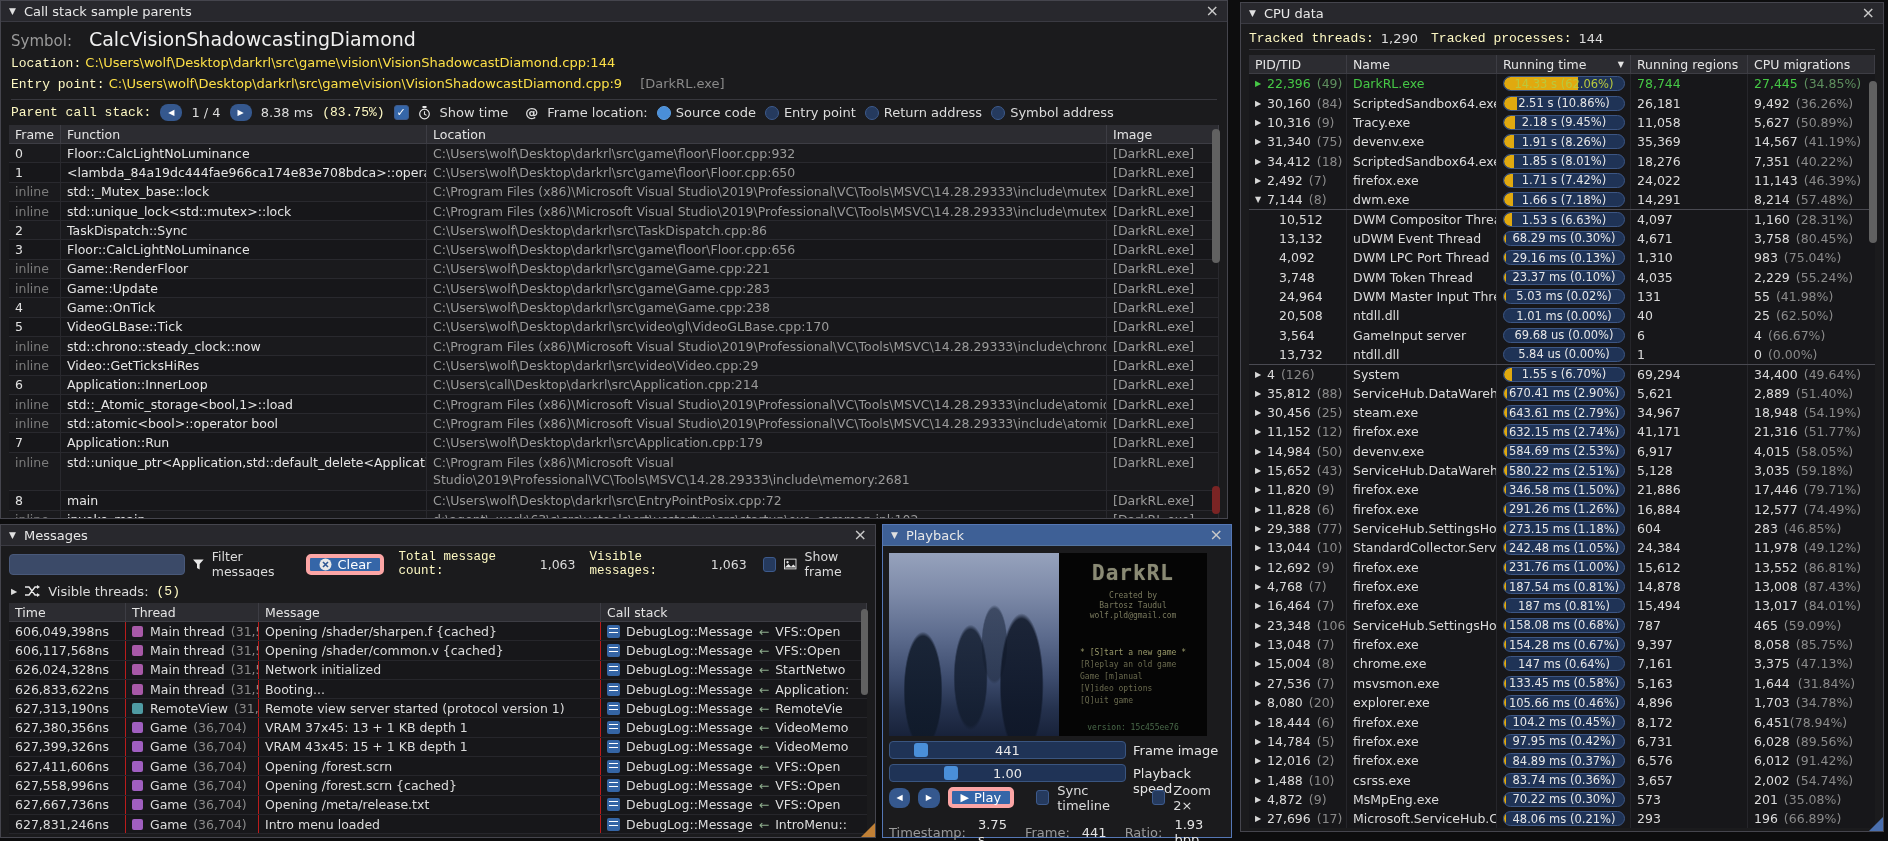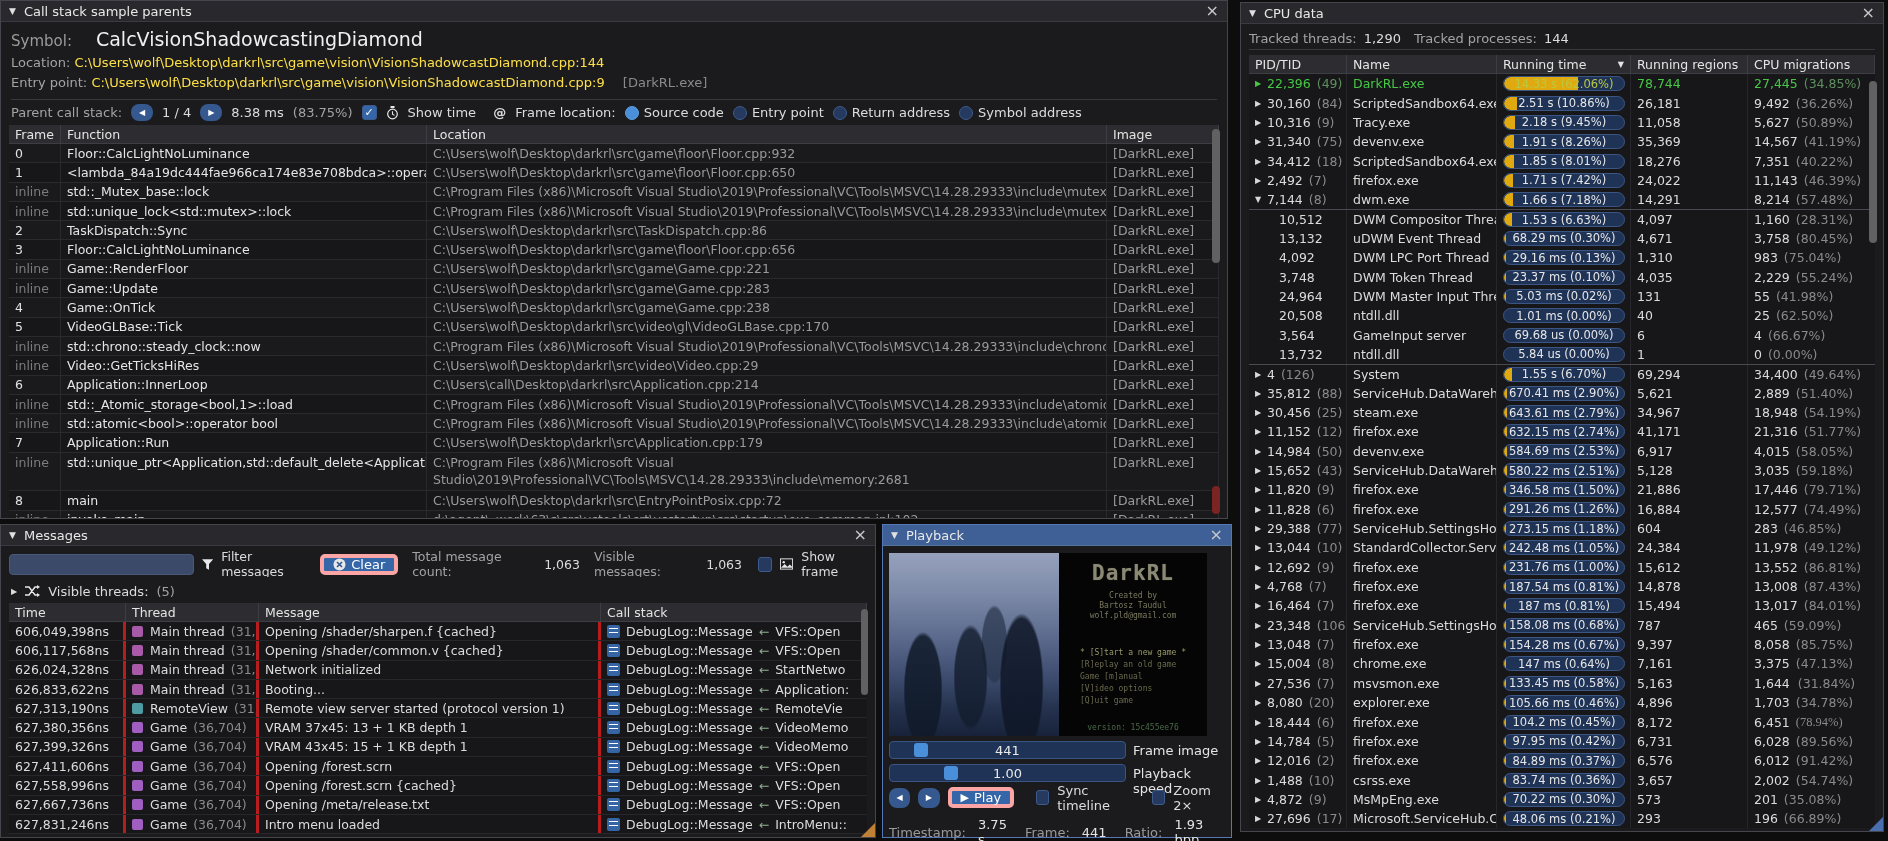--- a/index.html
+++ b/index.html
@@ -5,24 +5,24 @@
   html,body{margin:0;padding:0;background:#0a0a0a;}
   *{box-sizing:border-box;}
   .screen{position:relative;width:1888px;height:841px;overflow:hidden;background:#0d0d0e;
     font-family:"DejaVu Sans","Liberation Sans",sans-serif;color:#dcdcdc;font-size:12.5px;}
   .panel{position:absolute;background:#1b1b1d;border:1px solid #45454d;}
   .titlebar{position:absolute;left:0;top:0;right:0;height:21px;background:#28282d;border-bottom:1px solid #3a3a42;
     display:flex;align-items:center;padding:0 8px;gap:8px;font-size:13px;color:#e8e8e8;}
   .titlebar .tri{font-size:9px;color:#e0e0e0;}
   .titlebar .close{margin-left:auto;font-size:16px;line-height:14px;color:#c9c9c9;cursor:default;}
   .titlebar.active{background:#3e6096;border-bottom:1px solid #54749e;}
-  .lbl{color:#a3a3a3;}
+  .lbl{color:#fef9c3;font-family:Liberation Mono, monospace;}
   
   #cs-info{position:absolute;left:10px;top:27px;right:10px;}
-  #cs-sym{display:flex;align-items:baseline;gap:24px;text-align:center;}
+  #cs-sym{display:flex;align-items:baseline;gap:17px;text-align:center;}
   #cs-sym .k{font-size:15px;color:#9a9a9a;} #cs-sym .v{font-size:19px;color:#f0f0f0;}
   .cs-line{margin-top:5px;font-size:13px;}
   .cs-line .v{color:#fde047;} .cs-line .mod{color:#8a8a8a;margin-left:14px;}
   #cs-toolbar{position:absolute;left:10px;top:98px;right:10px;height:22px;display:flex;align-items:center;gap:9px;
     border-top:1px solid #38383e;padding-top:4px;font-size:13px;} 
   .navbtn,.navbtn2{width:22px;height:17px;background:#35588e;border-radius:8px;display:flex;align-items:center;justify-content:center;
     font-size:8px;color:#fff;}
   .chk{width:15px;height:15px;border-radius:3px;background:#253a5e;border:1px solid #3d5a8c;display:inline-flex;
     align-items:center;justify-content:center;font-size:11px;color:#fff;}
   .chk.on{background:#3566a8;}
@@ -42,21 +42,21 @@
   .sbar{position:absolute;width:8px;border-radius:4px;background:#616161;}
   
   #msg-toolbar{position:absolute;left:8px;top:26px;right:4px;height:26px;display:flex;align-items:center;gap:8px;overflow:hidden;}
   #msg-filter{width:198px;height:21px;background:#3b4a68;border:1px solid #49597a;border-radius:4px;}
   .btn{height:21px;background:#3566a8;border:4px solid #fca5a5;border-radius:5px;color:#fff;display:inline-flex;
     align-items:center;gap:5px;padding:0 9px;font-size:13px;}
   #msg-threads{position:absolute;left:10px;top:56px;height:20px;display:flex;align-items:center;gap:8px;font-size:13px;}
   #msg-table{position:absolute;left:8px;top:78px;right:8px;bottom:0;overflow:hidden;}
   .m-c0{width:117px;flex:none;} .m-c1{width:133px;flex:none;} .m-c2{width:342px;flex:none;} .m-c3{flex:1;min-width:0;}
   .msg-row{display:flex;height:19.3px;align-items:center;border-bottom:1px solid #26262b;background:#17171a;}
-  .msg-row>div{height:100%;display:flex;align-items:center;padding-left:6px;overflow:hidden;white-space:nowrap;border-right:3px solid #b91c1c;}
+  .msg-row>div{height:100%;display:flex;align-items:center;padding-left:6px;overflow:hidden;white-space:nowrap;border-right:1px solid #b91c1c;}
   .tsq{width:11px;height:11px;border-radius:2px;margin-right:7px;flex:none;}
   .csicon{width:13px;height:13px;border-radius:2px;background:#3565a5;margin-right:6px;flex:none;position:relative;}
   .csicon::after{content:"";position:absolute;left:2px;right:2px;top:3px;height:7px;
     background:repeating-linear-gradient(#fff 0 1.5px,transparent 1.5px 4px);}
   .arrowl{color:#8fae8f;margin:0 6px;}
   .grip{position:absolute;width:0;height:0;border-style:solid;}
   
   #pb-shot{position:absolute;left:6px;top:28px;width:318px;height:183px;display:flex;background:#000;}
   #pb-forest{width:170px;height:100%;
     background:
@@ -1214,21 +1214,21 @@
             <div class="c-c1 pname">firefox.exe</div>
             <div class="c-c2">
               <div class="bar">
                 <div class="fill" style="width: 1.5%;"></div>
                 <span class="blabel">104.2 ms (0.45%)</span>
               </div>
             </div>
             <div class="c-c3 reg">8,172</div>
             <div class="c-c4">
               <span class="mig">6,451</span>
-              <span class="migp" style="margin-left: 6px; font-family: Liberation Serif, serif;">(78.94%)</span>
+              <span class="migp" style="">(78.94%)</span>
             </div>
           </div>
           <div class="cpu-row">
             <div class="c-c0">
               <span class="tree-arrow">▶</span>
               <span class="pidnum">14,784</span>
               <span class="cnt">(5)</span>
             </div>
             <div class="c-c1 pname">firefox.exe</div>
             <div class="c-c2">

